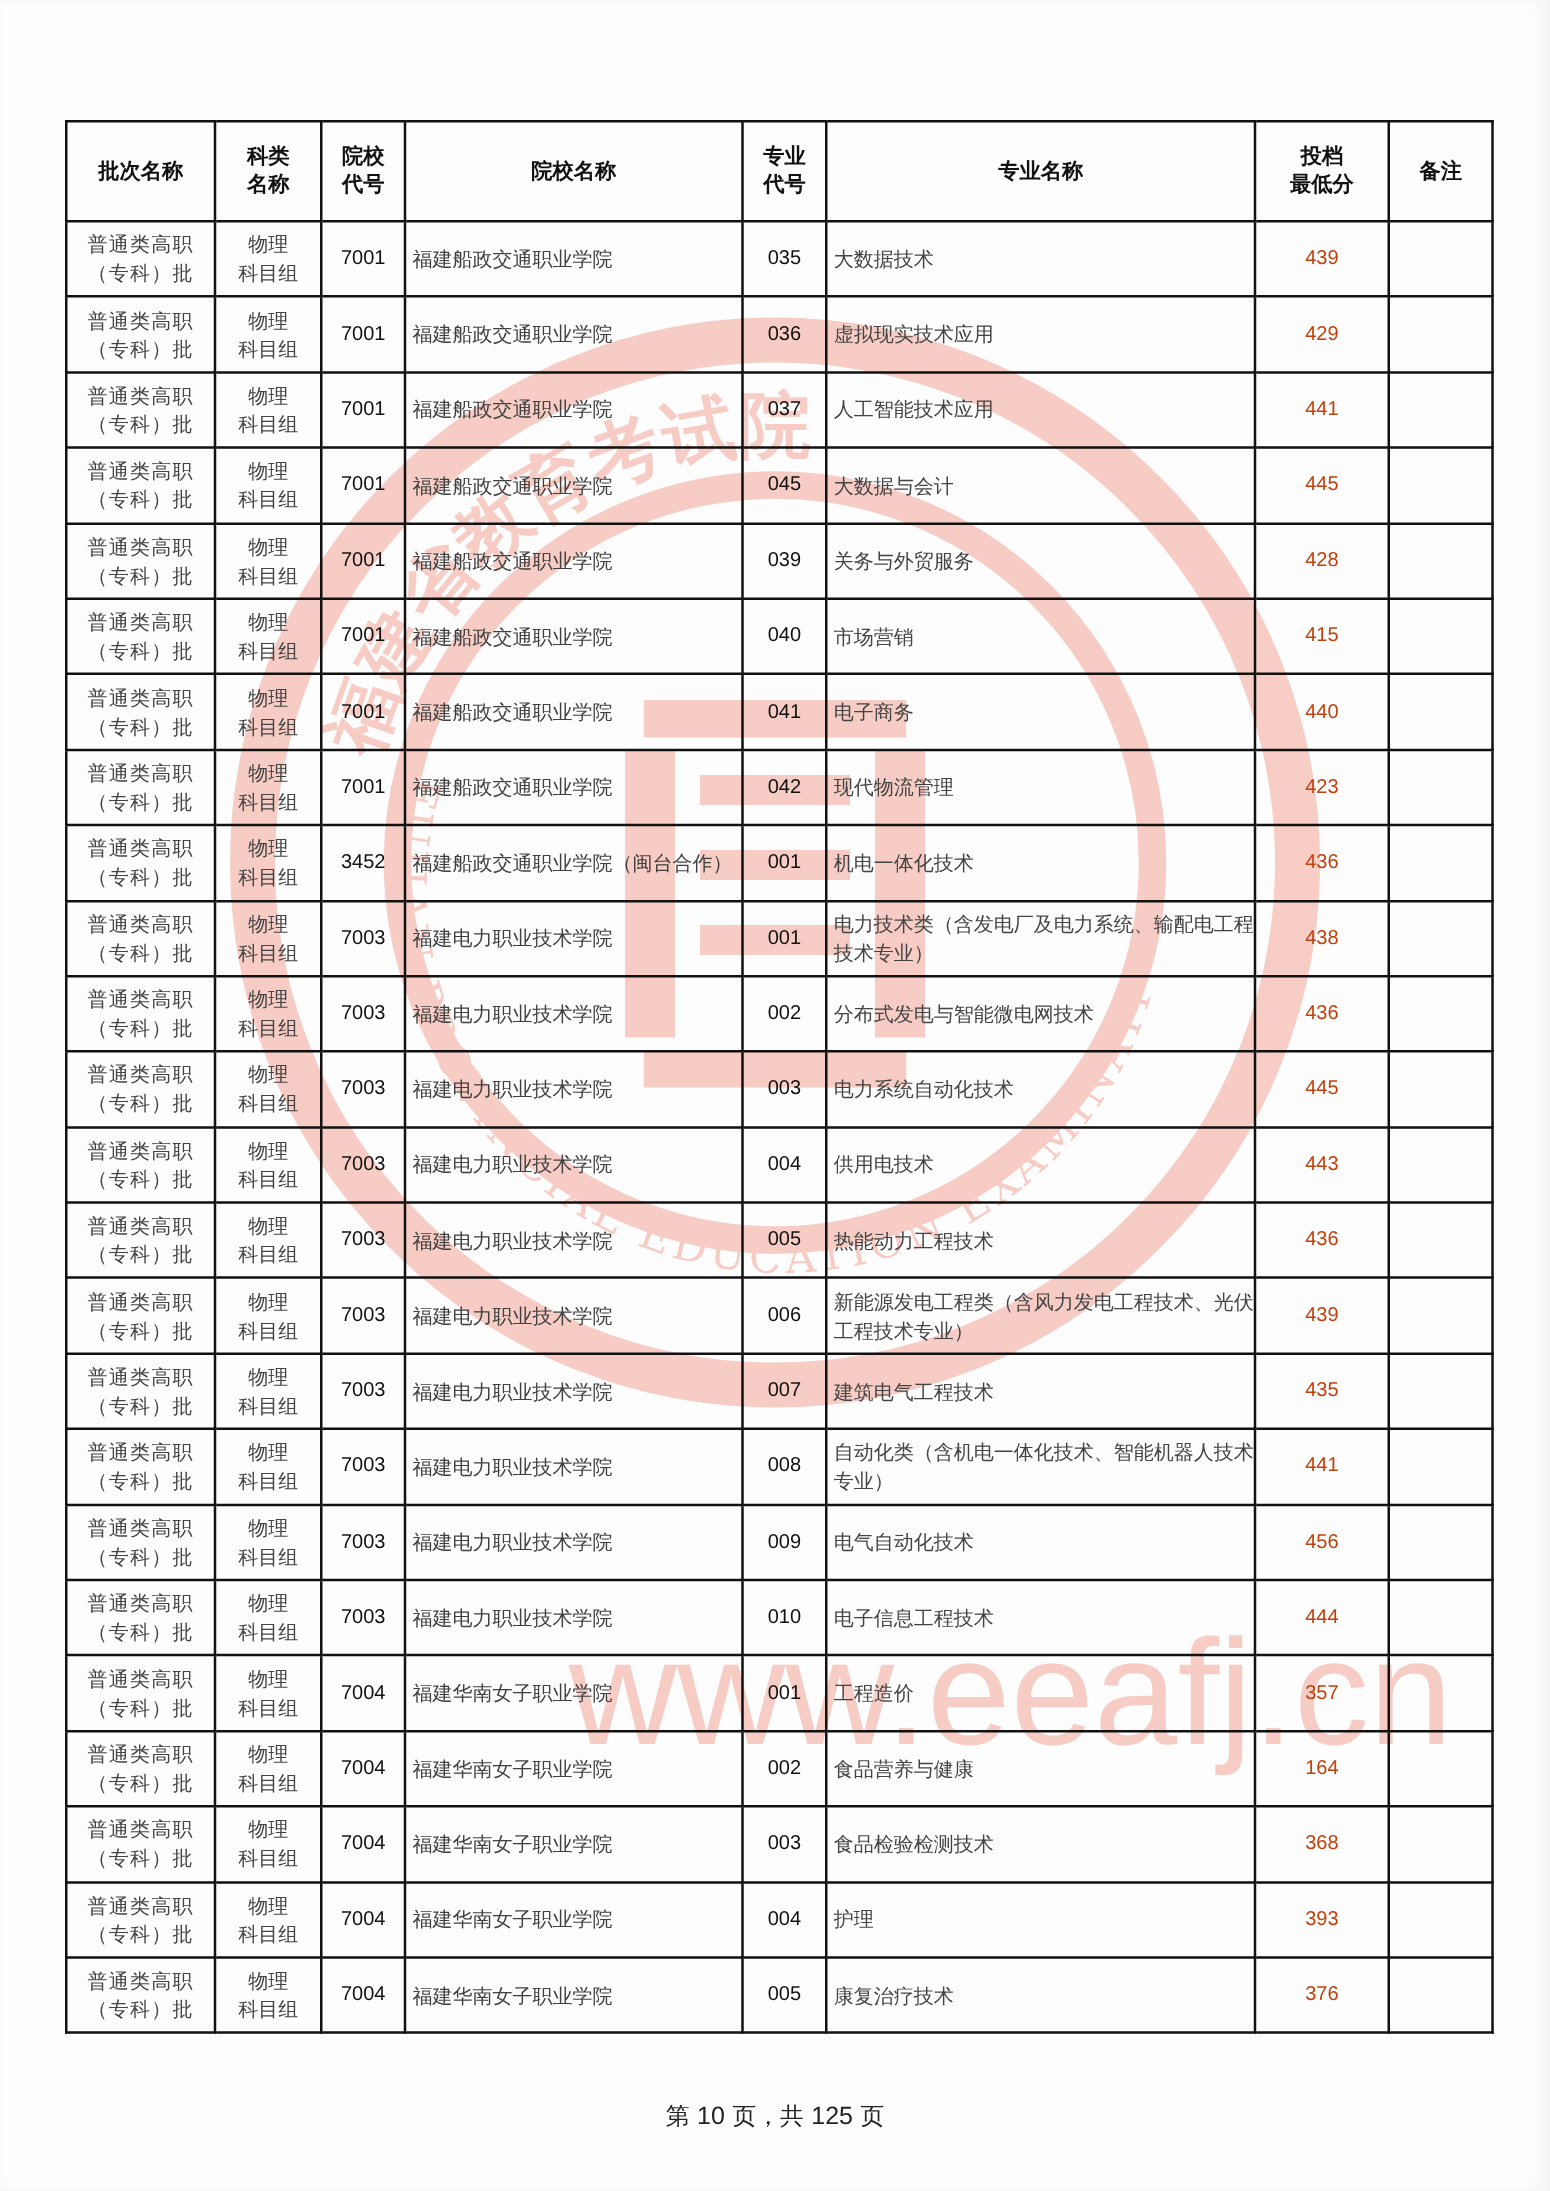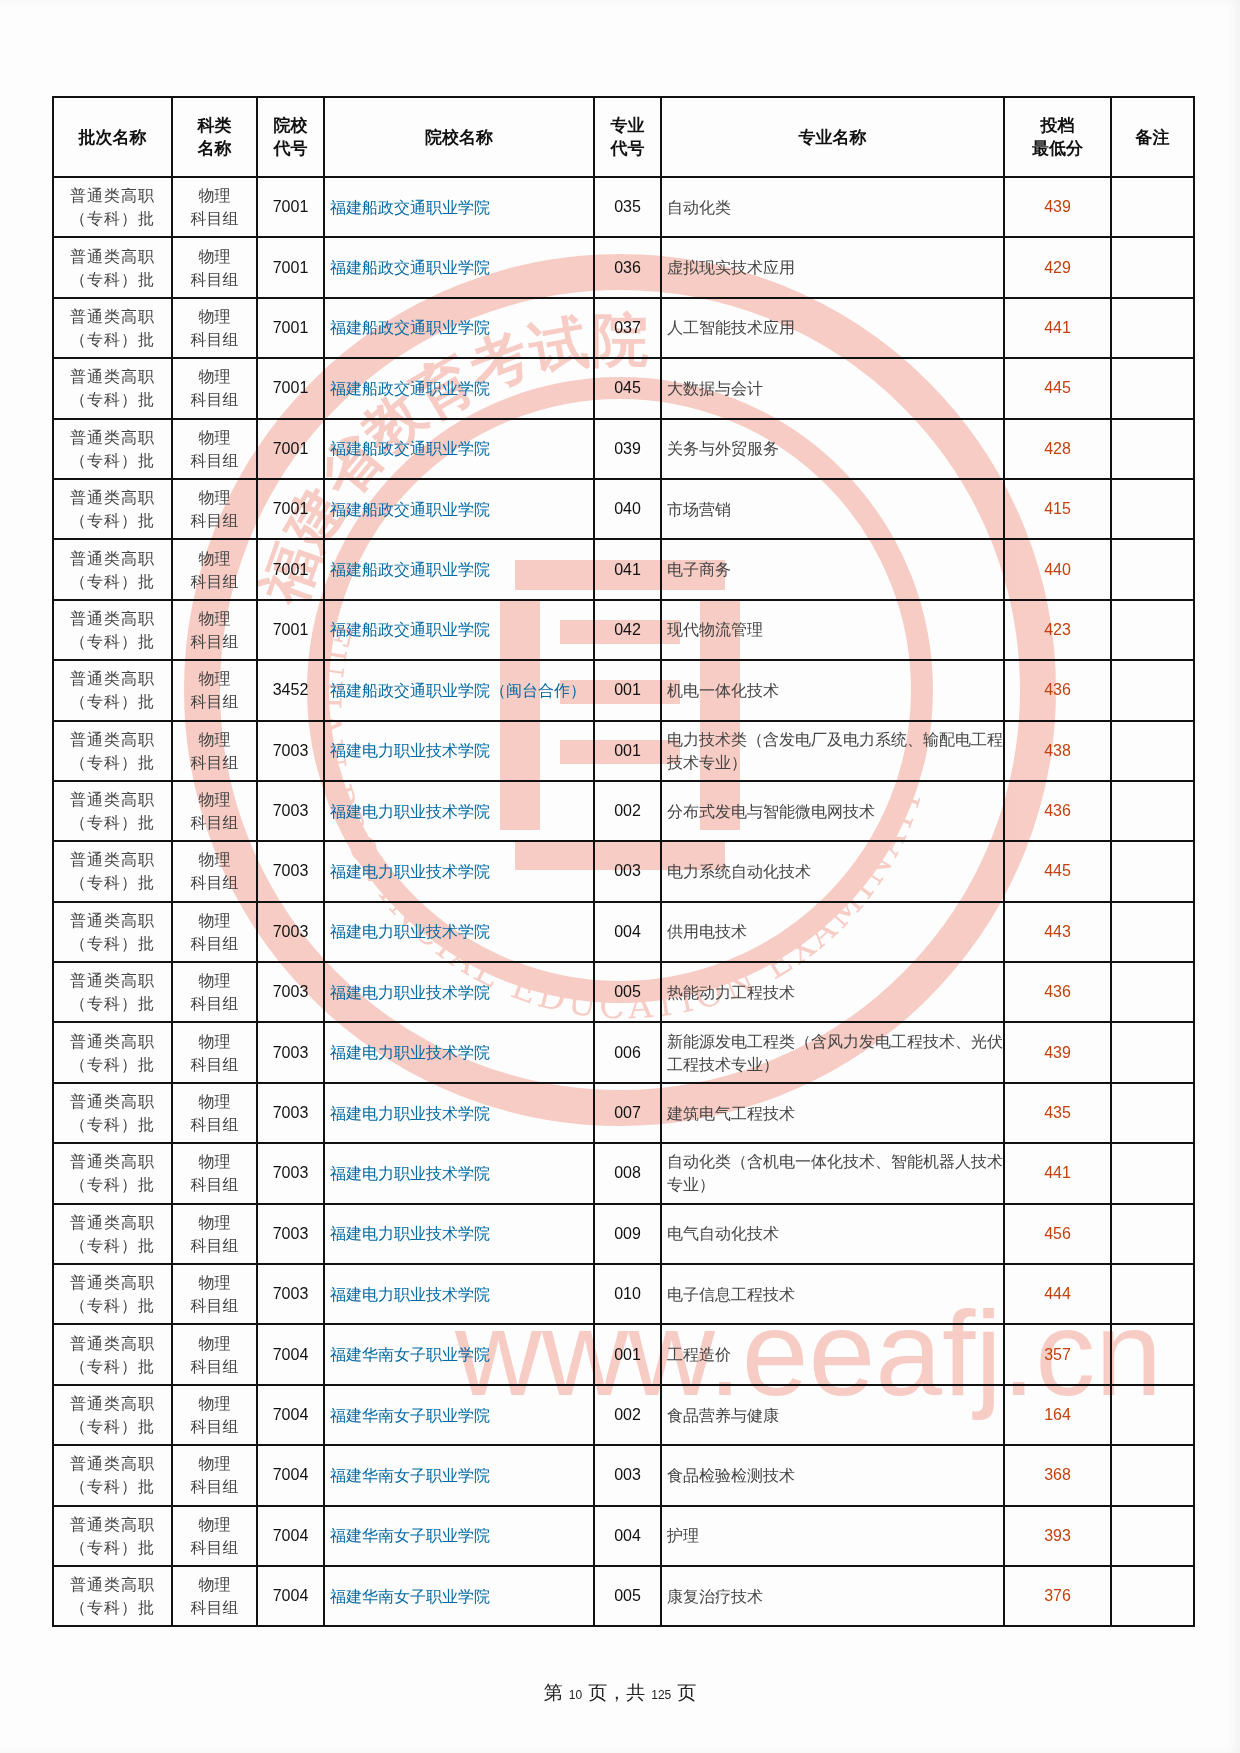--- a/index.html
+++ b/index.html
@@ -18,30 +18,30 @@
   table.grid th, table.grid td {
     border: 2px solid #111; padding: 0; vertical-align: middle;
   }
   table.grid thead th {
     height: 78px; font-weight: bold; font-size: 17px; line-height: 23px; text-align: center; color: #111;
   }
   table.grid tbody td { height: 58.4px; font-size: 16px; }
   .c-batch { text-align:center; color:#444; line-height: 23px; letter-spacing: 1px; font-size: 16px; }
   .c-subj { text-align:center; color:#444; line-height: 23px; font-size: 16px; }
   .c-code { text-align:center; font-family: "Liberation Sans", sans-serif; font-size: 18px; color:#111; }
-  .c-name { text-align:left; padding-left: 5px !important; color:#0369a1; line-height: 23px; }
+  .c-name { text-align:left; padding-left: 5px !important; color:#404040; line-height: 23px; }
   .c-mcode { text-align:center; font-family: "Liberation Sans", sans-serif; font-size: 18px; color:#111; }
   .c-mname { text-align:left; padding-left: 5px !important; color:#444; line-height: 23px; }
   .c-score { text-align:center; font-family: "Liberation Sans", sans-serif; font-size: 18px; color:#c2410c; }
   .c-note { }
   .footer {
     position: absolute; left: 0; width: 1240px; top: 1680px; text-align: center;
     font-size: 19px; color: #222; z-index: 2;
   }
-  .footer .num { font-family: "Liberation Sans", sans-serif; font-size: 12px; }
+  .footer .num { font-family: "Liberation Sans", sans-serif; font-size: 20px; }
 </style>
 </head>
 <body>
 
 <div class="page-edge"></div>
 
 <svg class="watermark" viewBox="0 0 1240 1753" xmlns="http://www.w3.org/2000/svg">
   <defs>
     <path id="ringTop" d="M 290 690 A 320 320 0 0 1 950 690"></path>
     <path id="ringInner" d="M 330 620 A 300 300 0 0 0 920 800"></path>
@@ -90,21 +90,21 @@
       <th><span>备注</span></th>
     </tr>
   </thead>
   <tbody id="tbody">
       <tr>
         <td class="c-batch"><span>普通类高职</span><br><span>（专科）批</span></td>
         <td class="c-subj"><span>物理</span><br><span>科目组</span></td>
         <td class="c-code">7001</td>
         <td class="c-name">福建船政交通职业学院</td>
         <td class="c-mcode">035</td>
-        <td class="c-mname">自动化类</td>
+        <td class="c-mname">大数据技术</td>
         <td class="c-score">439</td>
         <td class="c-note"></td>
       </tr>
       <tr>
         <td class="c-batch"><span>普通类高职</span><br><span>（专科）批</span></td>
         <td class="c-subj"><span>物理</span><br><span>科目组</span></td>
         <td class="c-code">7001</td>
         <td class="c-name">福建船政交通职业学院</td>
         <td class="c-mcode">036</td>
         <td class="c-mname">虚拟现实技术应用</td>

